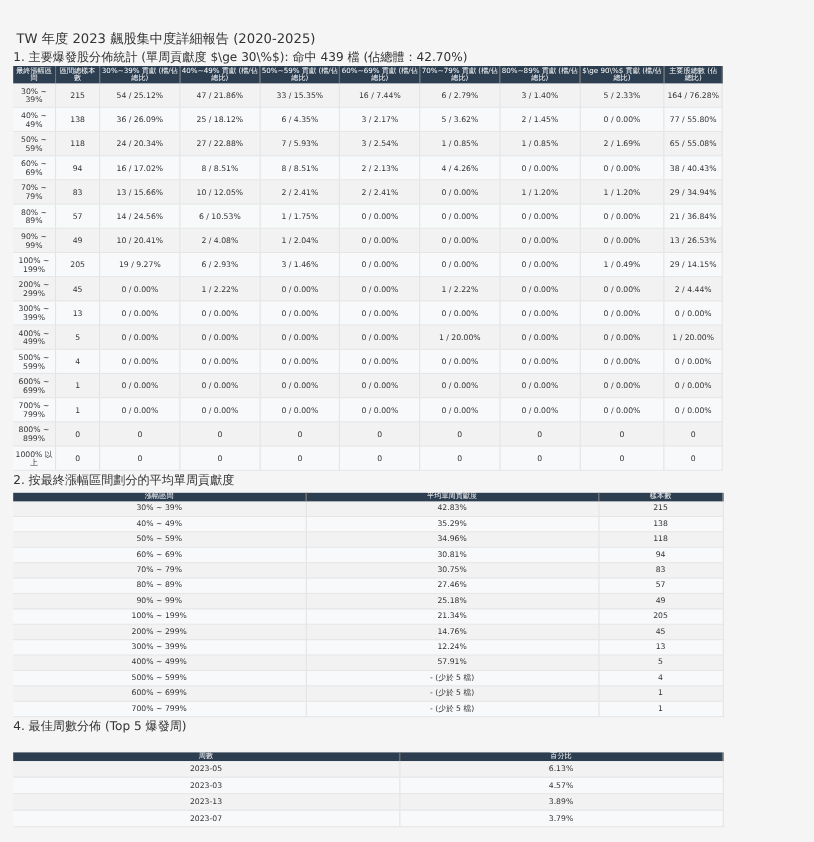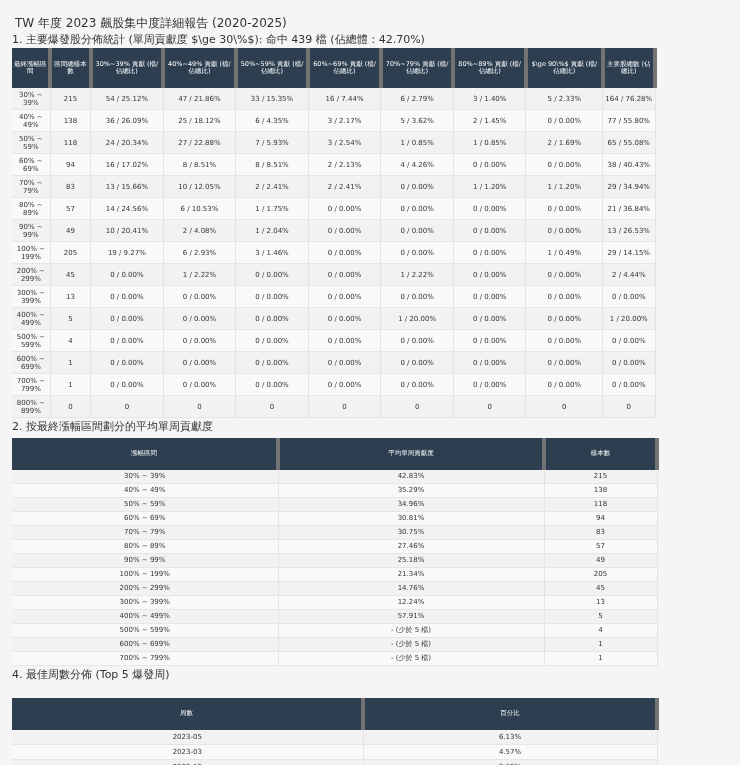--- a/index.html
+++ b/index.html
@@ -4,31 +4,31 @@
   <style>
     html, body { margin: 0; padding: 0; background: #f5f5f5; }
     body {
       width: 740px; height: 765px; overflow: hidden;
       font-family: "DejaVu Sans", "Liberation Sans", sans-serif;
       color: #333;
     }
     .page { padding: 0 0 0 12px; }
     h1.report-title {
       font-size: 12px; font-weight: normal; margin: 0;
-      padding-top: 16px; padding-left: 3px; height: 15px; line-height: 15px; color: #333;
+      padding-top: 28px; padding-left: 3px; height: 15px; line-height: 15px; color: #333;
     }
     h2.section-title {
       font-size: 11px; font-weight: normal; margin: 0; color: #333;
       line-height: 17px; height: 17px;
     }
     table { border-collapse: collapse; table-layout: fixed; }
     th {
       background: #2c3e50; color: #fff; font-weight: normal;
-      font-size: 6.5px; line-height: 7.5px; text-align: center; padding: 12px 1px;
-      border-right: 4px solid #737373;
+      font-size: 6.5px; line-height: 7.5px; text-align: center; padding: 0 1px;
+      border-right: 1px solid #737373;
     }
     td {
       font-size: 7px; text-align: center; color: #333; padding: 0;
       border-right: 1px solid #e4e4e4; border-bottom: 1px solid #e6e6e6;
     }
     tr:nth-child(odd) td { background: #f2f2f2; }
     tr:nth-child(even) td { background: #f8f9fa; }
     #t1 { width: 645px; }
     #t1 th { height: 16px; }
     #t1 td { height: 21px; line-height: 8px; }
@@ -247,20 +247,32 @@
           <td>0</td>
           <td>0</td>
           <td>0</td>
           <td>0</td>
           <td>0</td>
           <td>0</td>
           <td>0</td>
           <td>0</td>
           <td>0</td>
         </tr>
+        <tr>
+          <td>1000% 以上</td>
+          <td>0</td>
+          <td>0</td>
+          <td>0</td>
+          <td>0</td>
+          <td>0</td>
+          <td>0</td>
+          <td>0</td>
+          <td>0</td>
+          <td>0</td>
+        </tr>
       </tbody>
   </table>
 
   <h2 class="section-title">2. 按最終漲幅區間劃分的平均單周貢獻度</h2>
   <table id="t2">
     <colgroup>
         <col style="width:266px">
         <col style="width:266px">
         <col style="width:113px">
       </colgroup>

